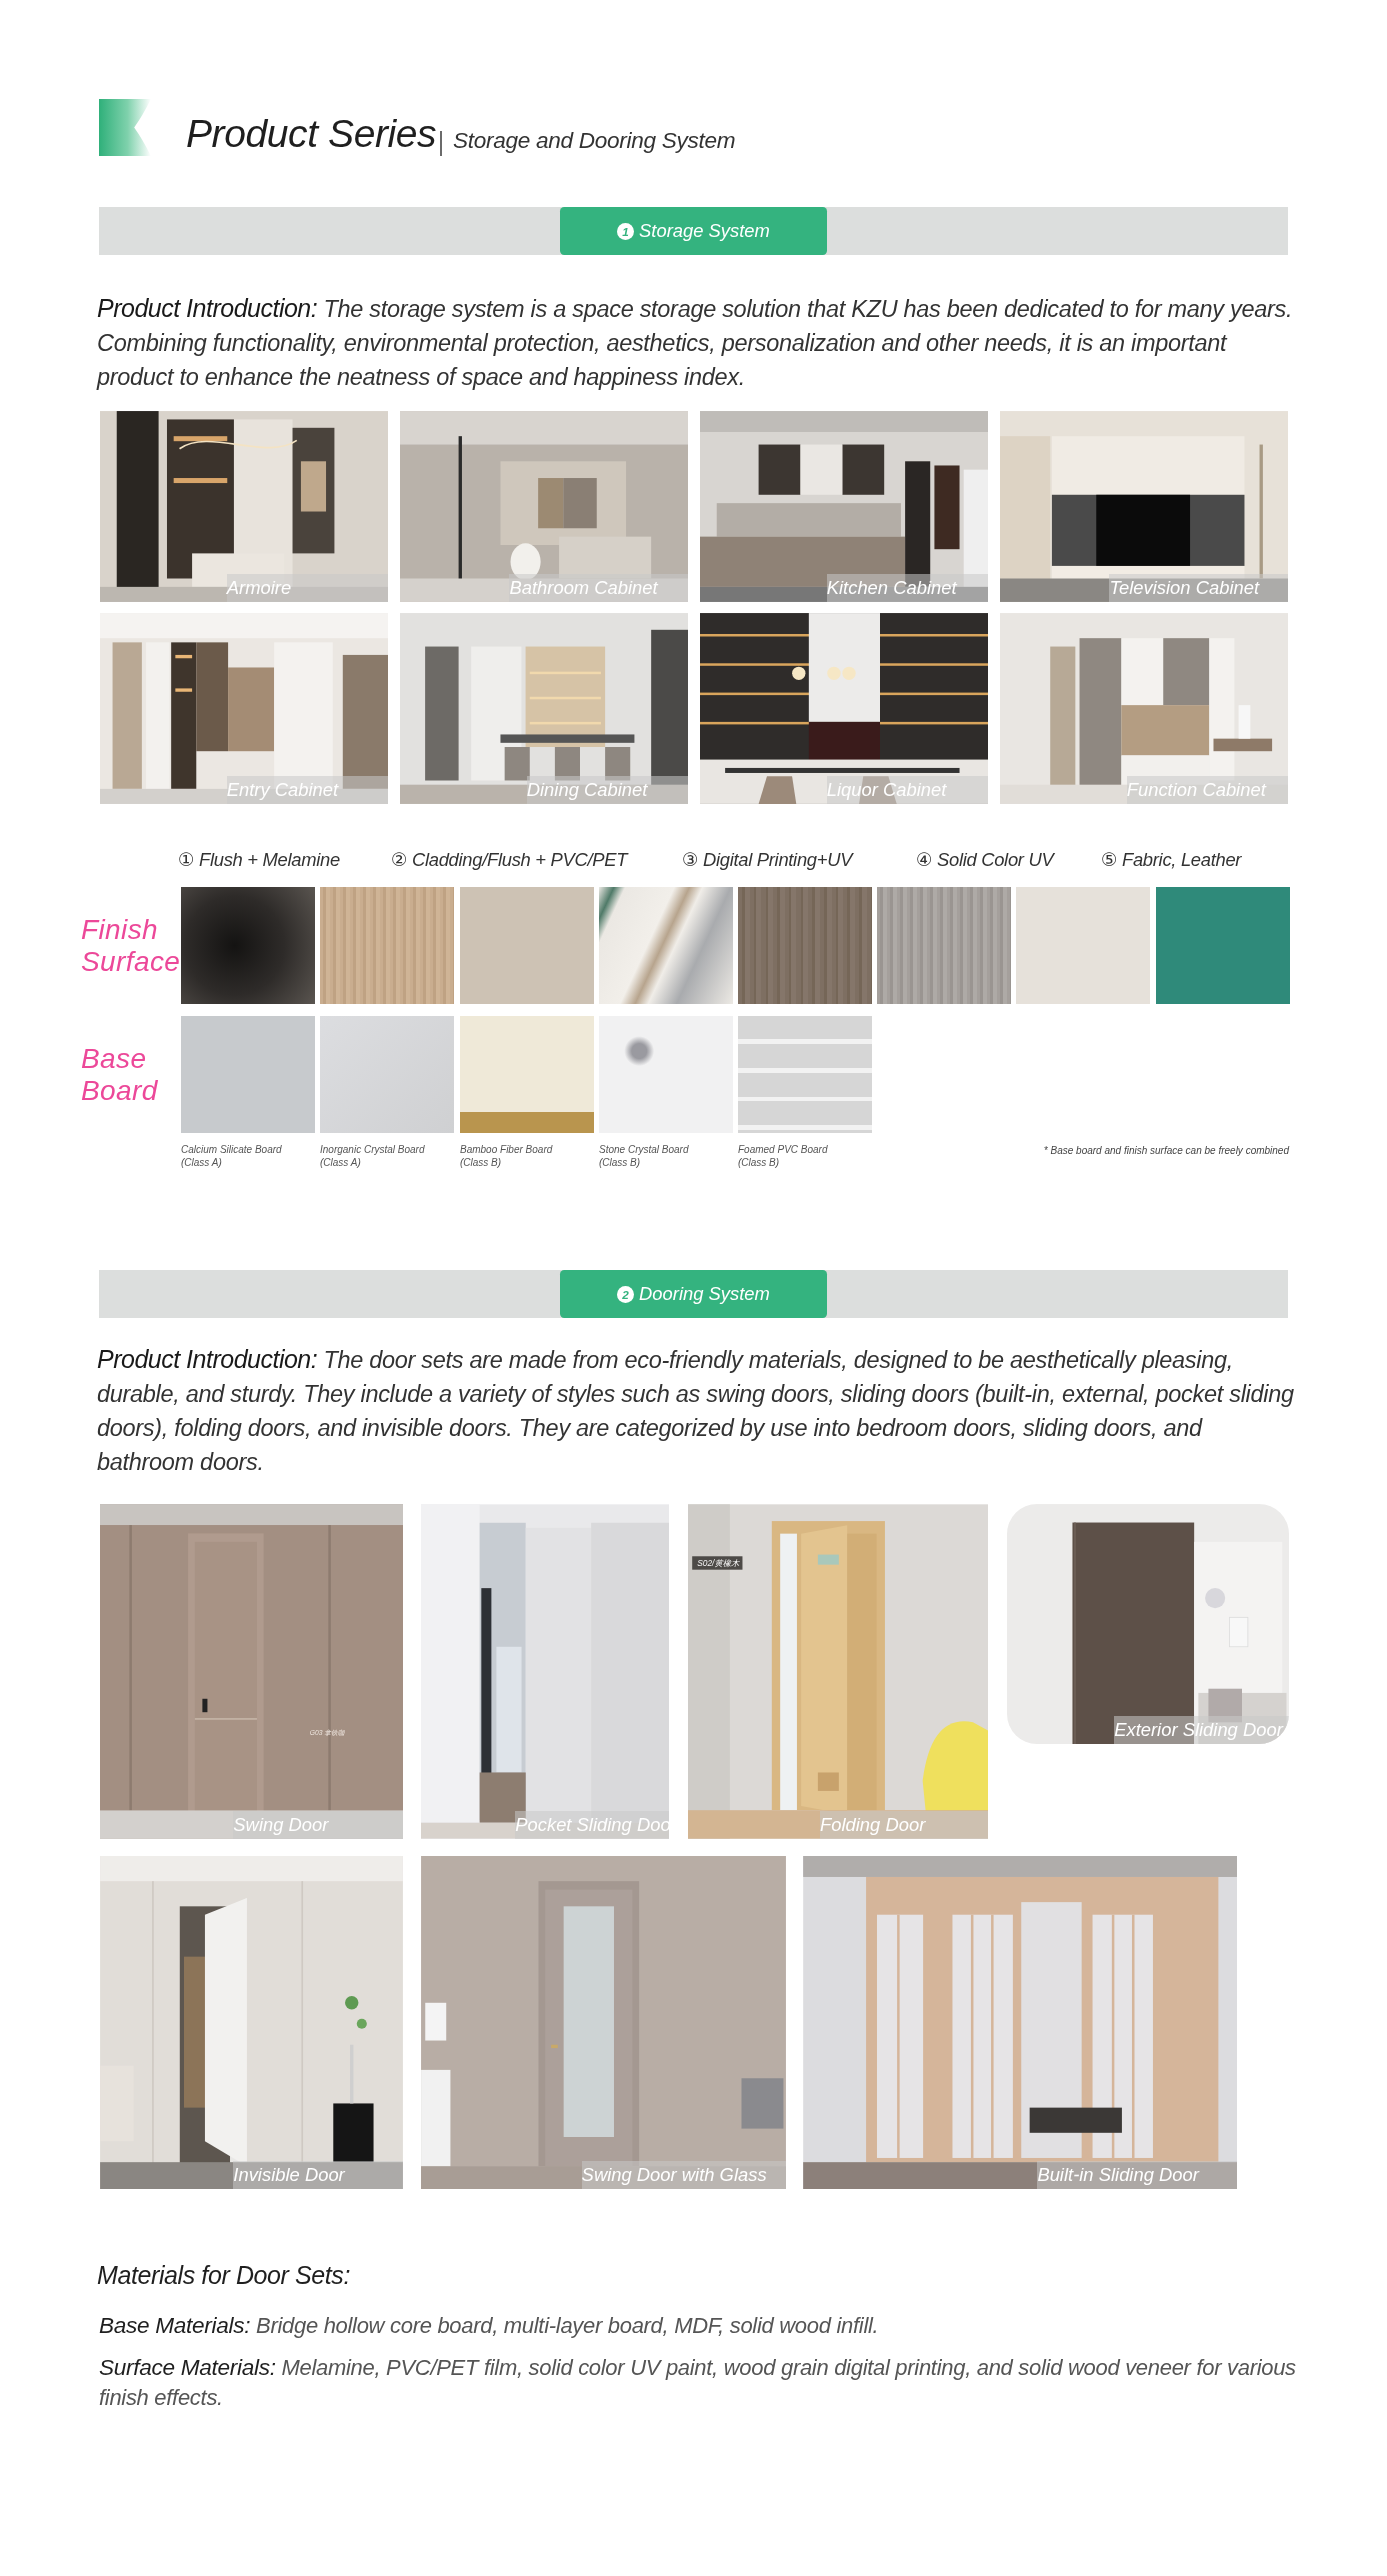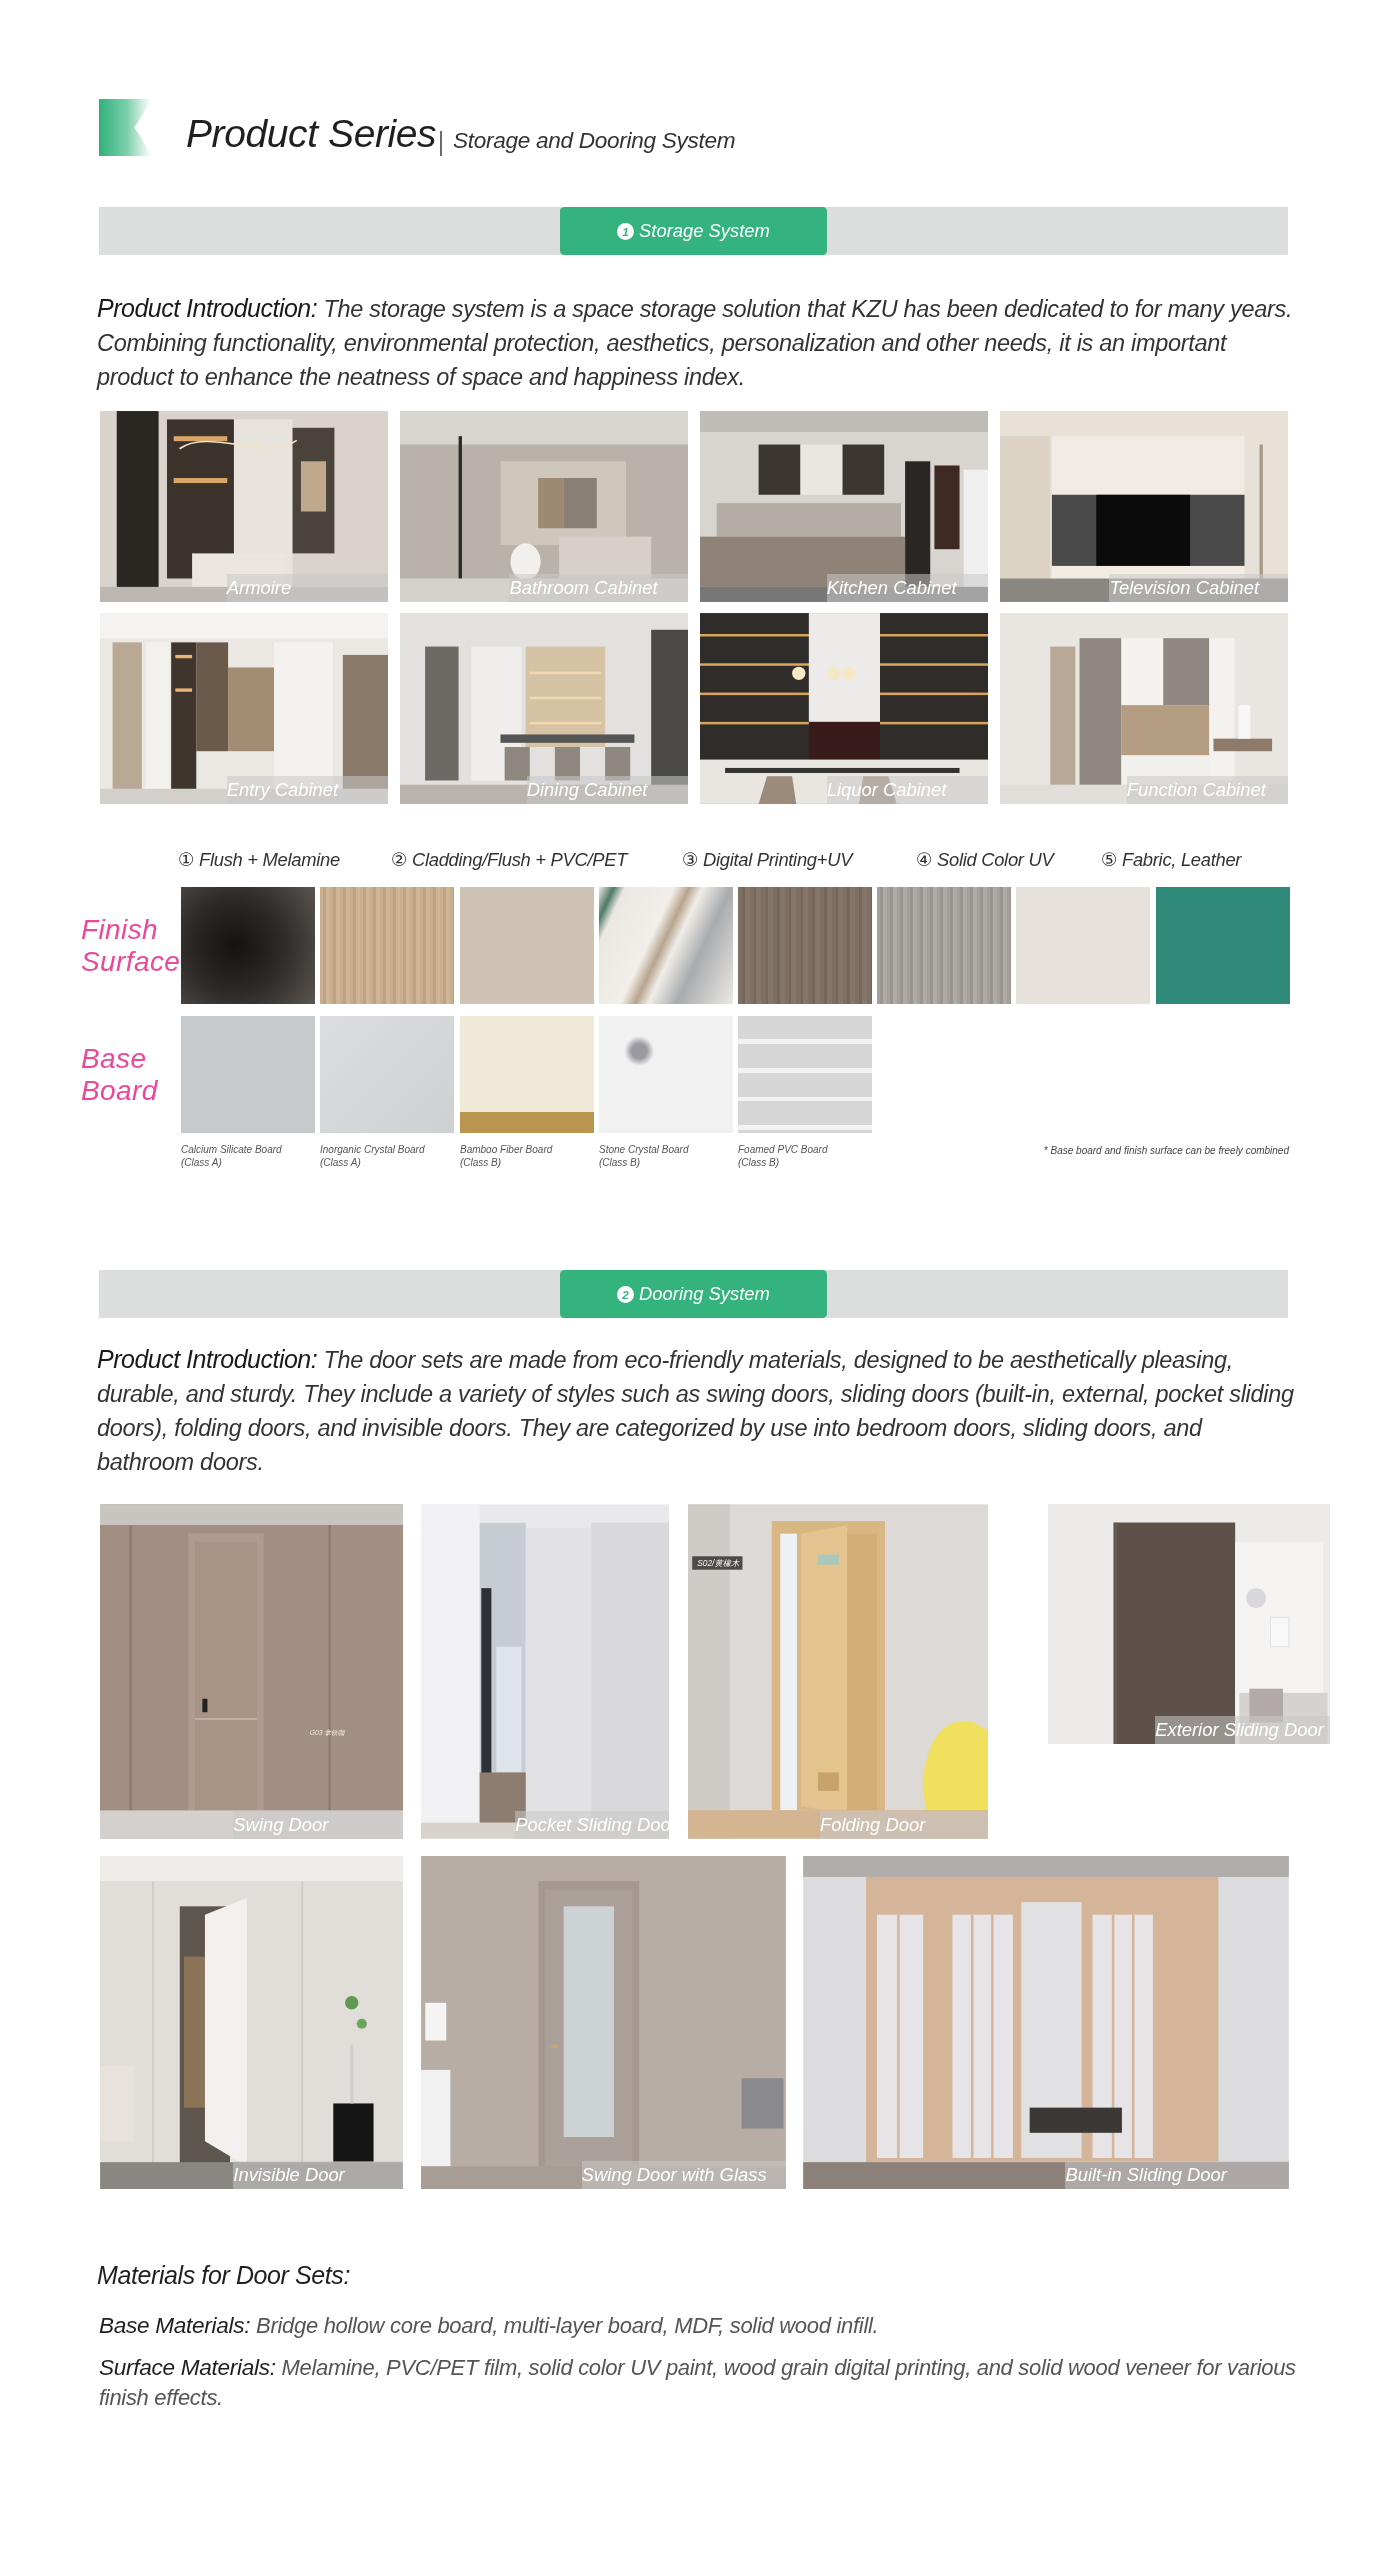--- a/index.html
+++ b/index.html
@@ -309,21 +309,21 @@
     <rect x="155" y="60" width="25" height="12" fill="#a9c8bb"></rect>
     <rect x="155" y="320" width="25" height="22" fill="#c8a26c"></rect>
     <rect x="190" y="35" width="35" height="330" fill="#d2ae76"></rect>
     <rect x="5" y="62" width="60" height="16" fill="#4d4a47"></rect>
     <text x="11" y="74" font-size="10" fill="#f4f4f4" font-family="Liberation Sans, sans-serif">S02/黄橡木</text>
     <path d="M280 330 Q290 250 340 260 L358 270 L358 380 L285 380 Z" fill="#efe05d"></path>
     <rect x="0" y="365" width="358" height="34" fill="#d3b592"></rect>
   </svg>
   <div class="label">Folding Door</div>
 </div>
-<div class="abs tile" style="left:1048px; top:1504px; width:282px; height:240px;">
+<div class="abs tile" style="left:1007px; top:1504px; width:282px; height:240px;border-radius:30px;">
   <svg width="282" height="335" viewBox="0 0 336 399">
     <rect width="336" height="399" fill="#ecebea"></rect>
     <rect x="78" y="22" width="145" height="348" fill="#5d5048"></rect>
     <rect x="80" y="22" width="2" height="348" fill="#6e6058"></rect>
     <rect x="223" y="45" width="105" height="310" fill="#f4f3f2"></rect>
     <circle cx="248" cy="112" r="12" fill="#d8d7dc"></circle>
     <rect x="265" y="135" width="22" height="35" fill="#f8f8f8" stroke="#ddd"></rect>
     <rect x="228" y="225" width="105" height="80" fill="#d5d2cf"></rect>
     <rect x="240" y="220" width="40" height="40" fill="#b1aaa9"></rect>
     <rect x="0" y="370" width="336" height="29" fill="#c7c1bc"></rect>
@@ -357,21 +357,21 @@
     <rect x="148" y="40" width="104" height="330" fill="#aca09a"></rect>
     <rect x="170" y="60" width="60" height="275" fill="#cdd3d4"></rect>
     <rect x="155" y="225" width="8" height="4" fill="#c8a96a"></rect>
     <rect x="0" y="255" width="35" height="115" fill="#f1f1f1"></rect>
     <rect x="5" y="175" width="25" height="45" fill="#f4f4f4"></rect>
     <rect x="382" y="265" width="50" height="60" fill="#8a8a8e"></rect>
     <rect x="0" y="370" width="435" height="27" fill="#a89d95"></rect>
   </svg>
   <div class="label">Swing Door with Glass</div>
 </div>
-<div class="abs tile" style="left:803px; top:1856px; width:486px; height:333px;">
+<div class="abs tile" style="left:803px; top:1856px; width:434px; height:333px;">
   <svg width="486" height="333" viewBox="0 0 579 397">
     <rect width="579" height="397" fill="#dcdcdf"></rect>
     <rect x="0" y="0" width="579" height="25" fill="#b0adab"></rect>
     <rect x="75" y="25" width="420" height="340" fill="#d5b59a"></rect>
     <rect x="88" y="70" width="55" height="290" fill="#e6e4e6"></rect>
     <rect x="178" y="70" width="72" height="290" fill="#e6e4e6"></rect>
     <rect x="260" y="55" width="72" height="305" fill="#e1e0e2"></rect>
     <rect x="345" y="70" width="72" height="290" fill="#e6e4e6"></rect>
     <rect x="112" y="70" width="3" height="290" fill="#d5b59a"></rect>
     <rect x="200" y="70" width="3" height="290" fill="#d5b59a"></rect>

